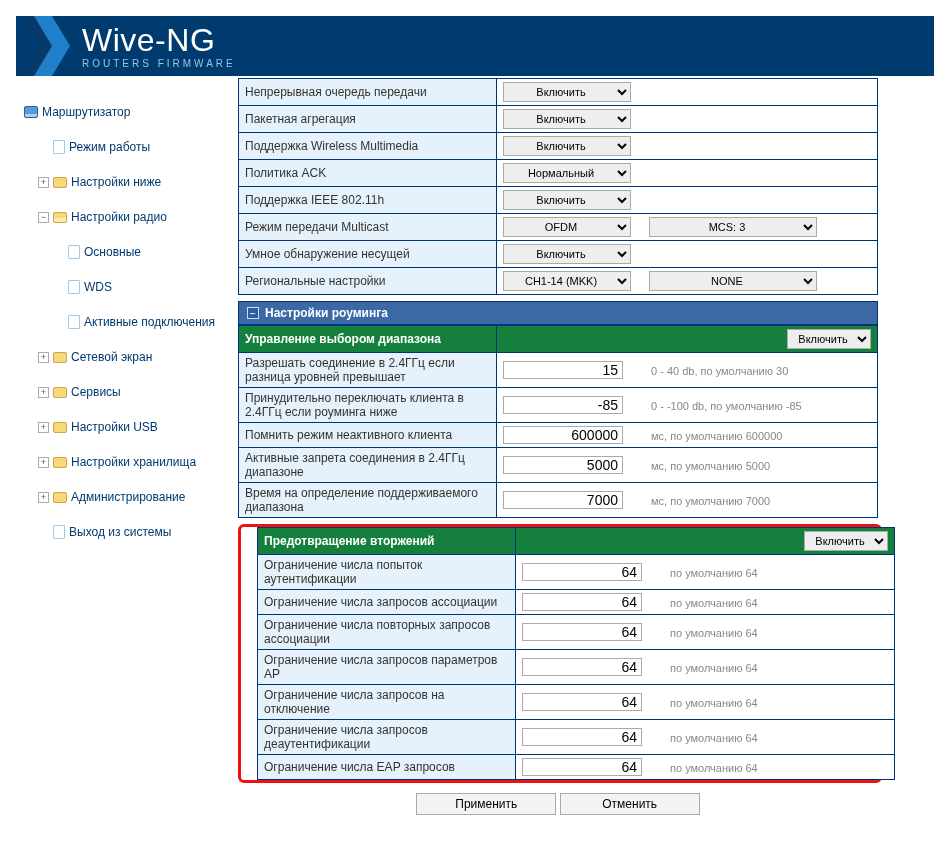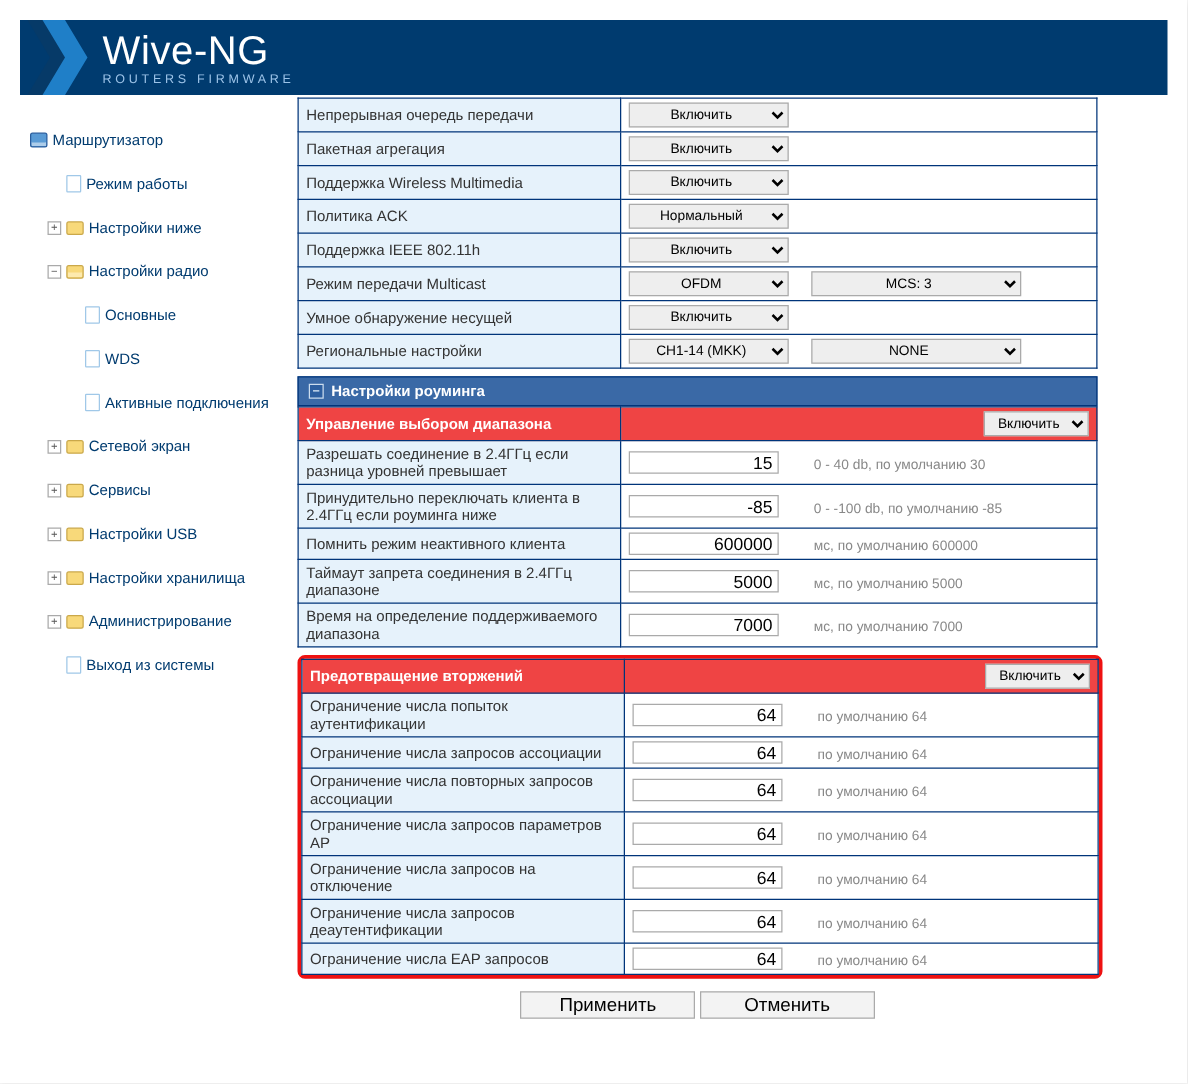--- a/index.html
+++ b/index.html
@@ -31,26 +31,26 @@
   table.cfg td { border:1px solid #00347a; padding:3px 6px; font-size:12px; vertical-align:middle;}
   table.cfg td.lbl { background:#e6f2fb; width:258px;}
   table.cfg td.val { background:#fff; }
   table.cfg select { font-size:11px; height:20px; background:#eee; border:1px solid #aaa;text-align:center; }
   table.cfg select.w1 { width:128px; }
   table.cfg select.w2 { width:168px; }
   table.cfg input[type=text]{ width:120px; font-size:14px; height:18px; border:1px solid #aaa; padding:0 4px;text-align:right;}
   .hint { color:#888; font-size:11px; margin-left:28px;}
   .secthdr { background:#3a69a6; color:#fff; font-weight:bold; padding:4px 8px; border:1px solid #00347a; width:640px; box-sizing:border-box; margin-top:6px; display:flex; align-items:center; gap:6px;}
   .secthdr .pm { width:12px;height:12px;border:1px solid #cde;display:inline-flex;align-items:center;justify-content:center;font-size:10px;color:#cde;background:#2d5fa0;}
-  .subhdr { background:#ef4444; color:#fff; font-weight:bold;}
+  .subhdr { background:#15803d; color:#fff; font-weight:bold;}
   .subhdr td { padding:4px 8px; }
   .subhdr select { font-size:11px; height:18px; width:84px;}
   .hlbox { position:relative; width:644px; padding:0; border:3px solid #e11; border-radius:6px; margin-top:6px; }
   .btns { text-align:center; width:640px; padding:10px 0;}
-  .btns button{ width:140px; height:22px; background:#f3f3f3; border:1px solid #aaa; font-size:15px;}
+  .btns button{ width:140px; height:22px; background:#f3f3f3; border:1px solid #aaa; font-size:12px;}
 </style>
 </head>
 <body>
 
 <div class="frame">
   <div class="inner">
     <div class="banner">
       <svg viewBox="0 0 60 60" width="60">
         <polygon points="6,0 28,0 46,30 28,60 6,60 24,30" fill="#063a68"></polygon>
         <polygon points="18,0 36,0 54,30 36,60 18,60 36,30" fill="#1f7fc8"></polygon>
@@ -215,32 +215,32 @@
               </tr>
               <tr>
                 <td class="lbl">Принудительно переключать клиента в 2.4ГГц если роуминга ниже</td>
                 <td class="val"><input type="text" value="-85" style=""><span class="hint">0 - -100 db, по умолчанию -85</span></td>
               </tr>
               <tr>
                 <td class="lbl">Помнить режим неактивного клиента</td>
                 <td class="val"><input type="text" value="600000" style=""><span class="hint">мс, по умолчанию 600000</span></td>
               </tr>
               <tr>
-                <td class="lbl">Таймаут запрета соединения в 2.4ГГц диапазоне</td>
+                <td class="lbl">Активные запрета соединения в 2.4ГГц диапазоне</td>
                 <td class="val"><input type="text" value="5000" style=""><span class="hint">мс, по умолчанию 5000</span></td>
               </tr>
               <tr>
                 <td class="lbl">Время на определение поддерживаемого диапазона</td>
                 <td class="val"><input type="text" value="7000" style=""><span class="hint">мс, по умолчанию 7000</span></td>
               </tr>
             </tbody>
         </table>
 
         <div class="hlbox">
-          <table class="cfg" style="width:100%;">
+          <table class="cfg" style="width:100%;margin-left:16px;">
             <tbody>
                 <tr class="subhdr">
               <td>Предотвращение вторжений</td>
               <td style="text-align:right;">
                 <select style="width:84px;">
                   <option>Включить</option></select>
               </td>
             </tr>
             </tbody>
               <tbody id="ids-body">

